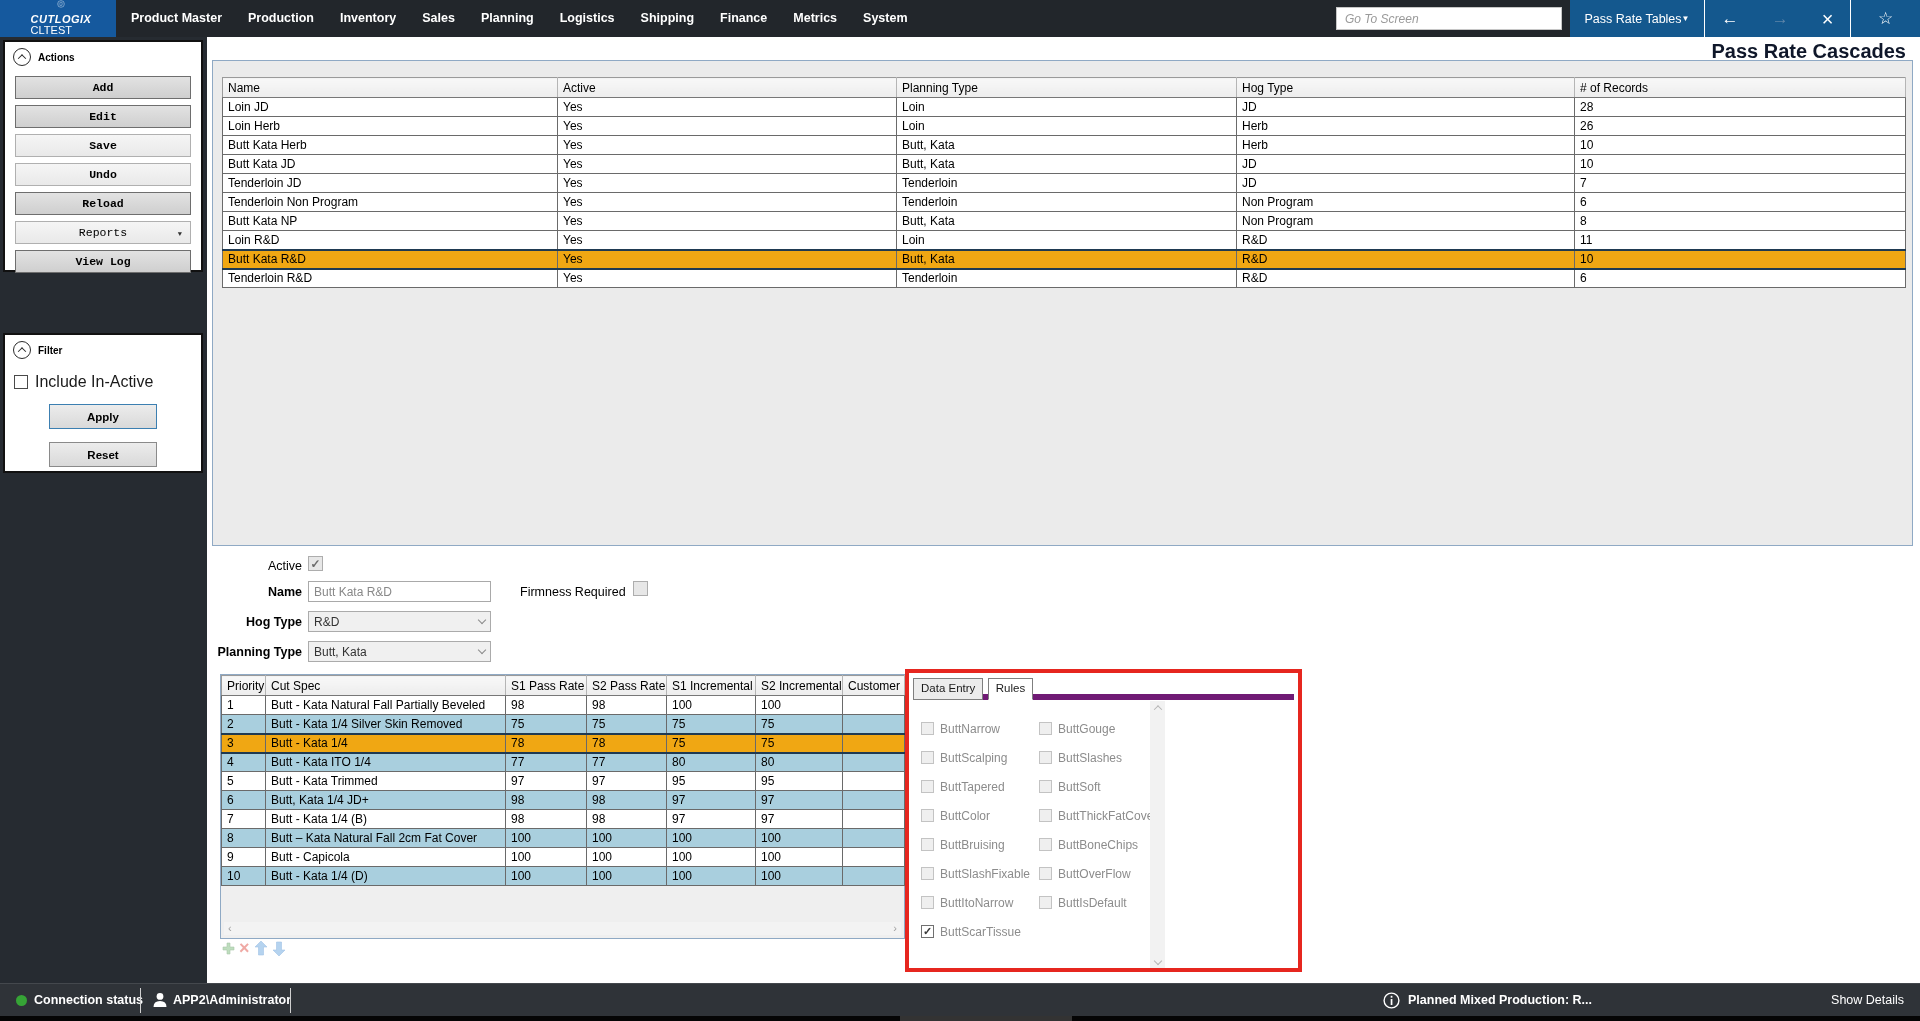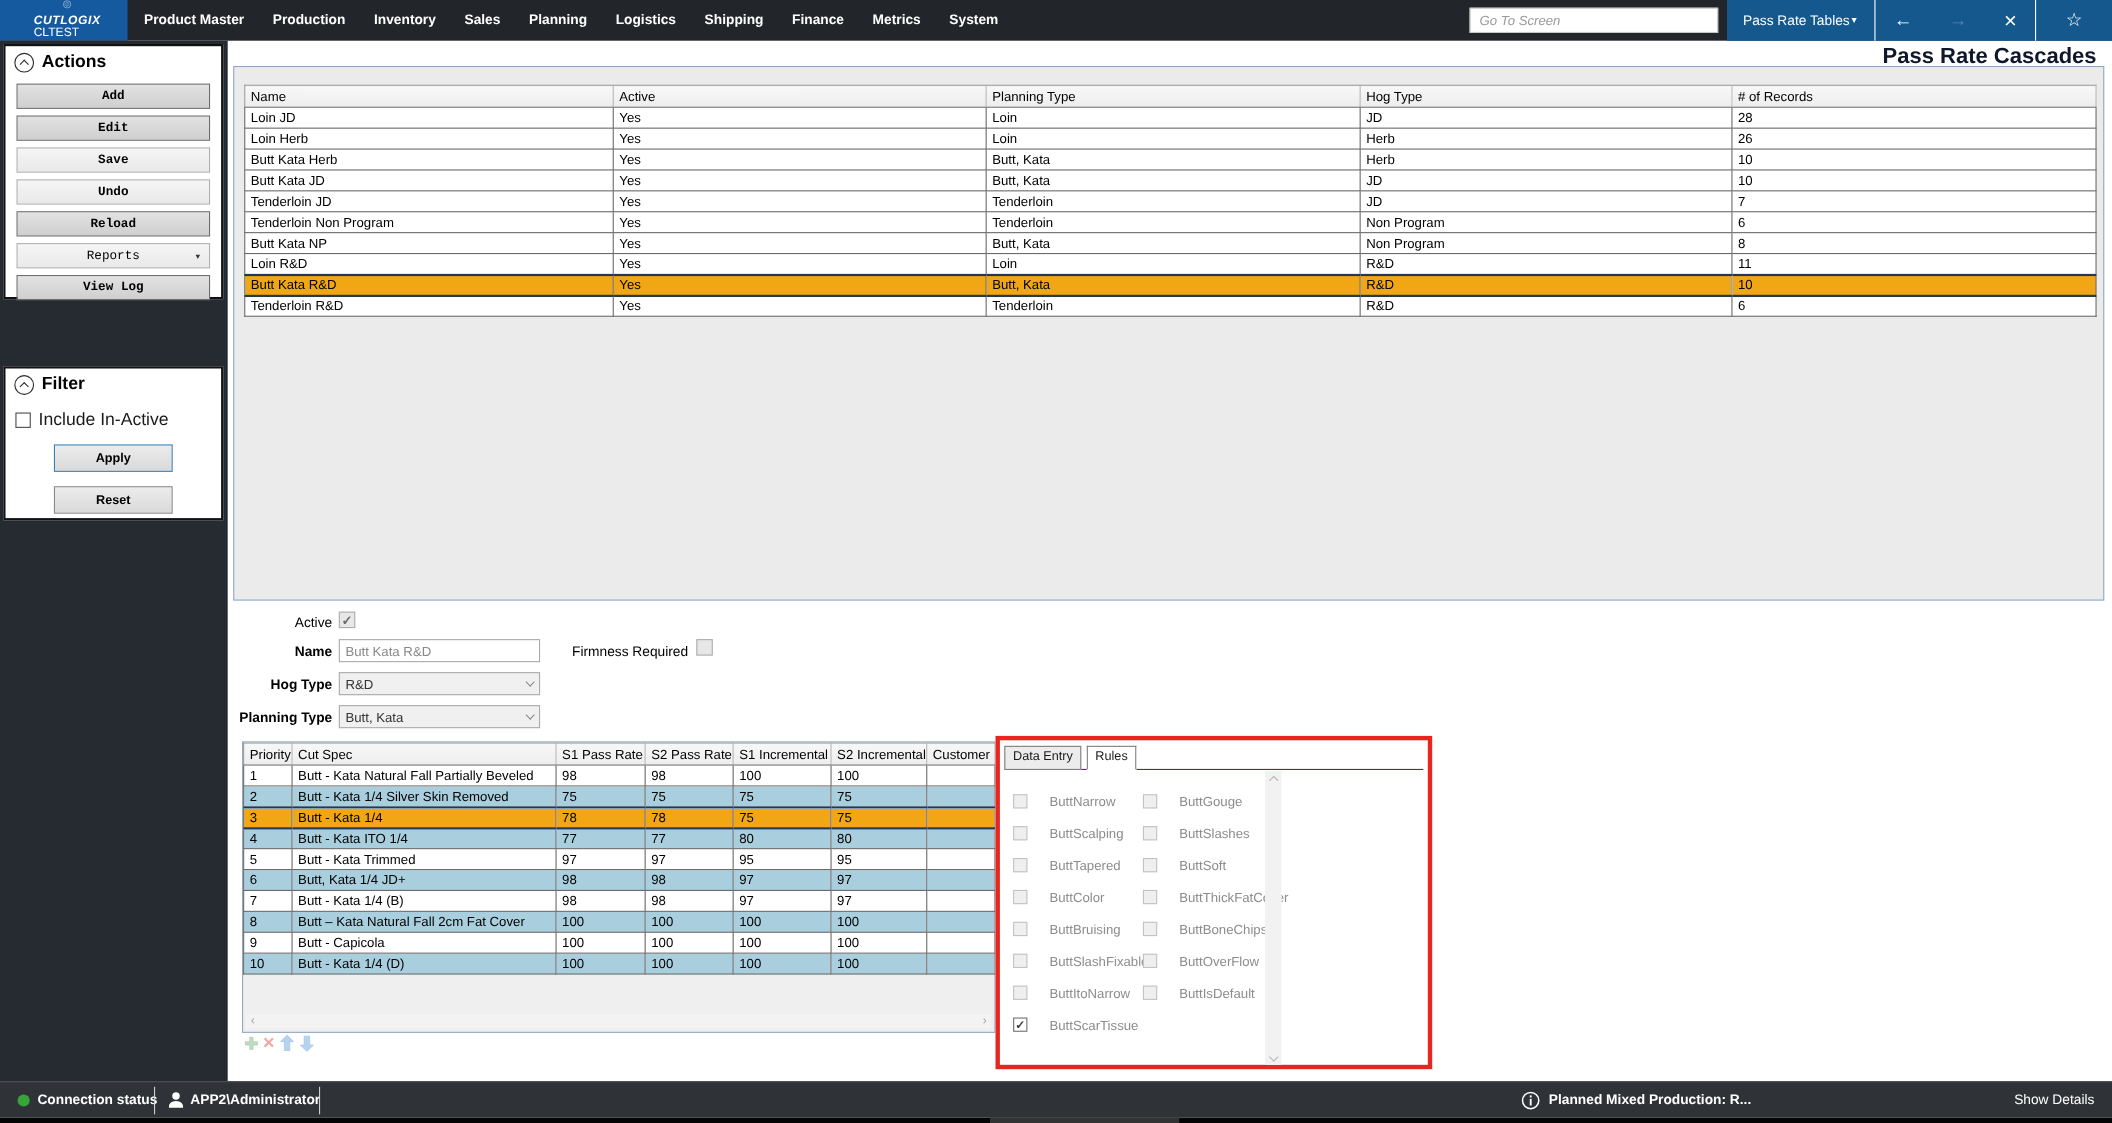--- a/index.html
+++ b/index.html
@@ -31,21 +31,21 @@
   .close-glyph { font-size:20px; line-height:1; }
   .star-glyph { font-size:17px; }
   .caret-down { font-size:8px; }
 
   
   .sidebar { position:absolute; left:0; top:37px; width:207px; height:946px; background:var(--c-sidebar_dark,#262B31); }
   .side-panel { position:absolute; left:3px; width:200px; background:#fff; border:2px solid #111; }
   .panel-actions { top:3px; height:232px; }
   .panel-filter { top:296px; height:140px; }
   .panel-head { display:flex; align-items:center; gap:7px; padding:6px 8px 4px 8px; }
-  .panel-title { font-size:16px; font-weight:bold; color:#000; }
+  .panel-title { font-size:10px; font-weight:bold; color:#000; }
   .circle-chev { width:18px; height:18px; border:1.6px solid #2b2b2b; border-radius:50%;
                  display:flex; align-items:center; justify-content:center; }
   .chev { display:inline-block; width:6px; height:6px; border-right:1.6px solid #2b2b2b; border-bottom:1.6px solid #2b2b2b; }
   .chev.up { transform:rotate(-135deg) translate(-1px,-1px); }
   .side-btn { display:block; width:176px; height:23px; margin:6px auto 0 auto; font-size:11.5px; font-weight:bold;
               font-family:Liberation Mono, monospace; color:#000; text-align:center; position:relative;
               background:linear-gradient(#e2e2e2,#cfcfcf); border:1px solid #6e6e6e; }
   .side-btn.light { background:linear-gradient(#f5f5f5,#e9e9e9); border:1px solid #b0b0b0; }
   .side-btn.reports { font-weight:normal; }
   .btn-caret { position:absolute; right:8px; top:8px; font-size:7px; color:#333; }
@@ -95,26 +95,26 @@
   .hscroll { position:absolute; left:3px; right:3px; bottom:3px; height:13px; background:#f3f3f3;
              display:flex; align-items:center; justify-content:space-between; padding:0 4px;
              color:#a0a0a0; font-size:11px; line-height:1; }
   .row-tools { position:absolute; left:222px; top:941px; display:flex; align-items:center; gap:4px; }
   .tool { opacity:.65; display:inline-flex; align-items:center; }
   .tool.del { color:#e87c74; font-size:18px; font-weight:bold; line-height:13px; }
 
   
   .rules-box { position:absolute; left:905px; top:669px; width:397px; height:303px;
                border:4px solid var(--c-red_highlight,#E6261F); background:#fff; }
-  .tabbar { position:absolute; left:4px; right:4px; top:5px; height:22px; border-bottom:1px solid #701a75; }
+  .tabbar { position:absolute; left:4px; right:4px; top:5px; height:22px; border-bottom:6px solid #701a75; }
   .tab { display:inline-block; font-size:11.5px; color:#1a1a1a; padding:3px 7px 3px 7px; height:22px;
          border:1px solid #7f7f7f; background:#ececec; position:relative; }
   .tab.active { background:#fff; border-bottom:1px solid #fff; z-index:2; }
   .cb-grid { position:absolute; left:12px; top:49px; display:grid; grid-template-columns:118px auto; row-gap:16px; }
-  .cb-item { display:flex; align-items:center; gap:20px; height:13px; }
+  .cb-item { display:flex; align-items:center; gap:6px; height:13px; }
   .cb-box { width:13px; height:13px; background:#efefef; border:1px solid #c3c3c3; flex:0 0 13px;
             display:flex; align-items:center; justify-content:center; font-size:11px; font-weight:bold; color:#3a3a3a; }
   .cb-box.checked { background:#fff; border:1px solid #707070; }
   .cb-label { font-size:12px; color:#8c8c8c; white-space:nowrap; }
   .vscroll { position:absolute; left:241px; top:28px; width:15px; height:267px; background:#f2f2f2;
              display:flex; flex-direction:column; justify-content:space-between; align-items:center; padding:4px 0; }
   .vscroll .chev { border-color:#b5b5b5; }
   .vscroll .chev.down { transform:rotate(45deg); }
 
   

